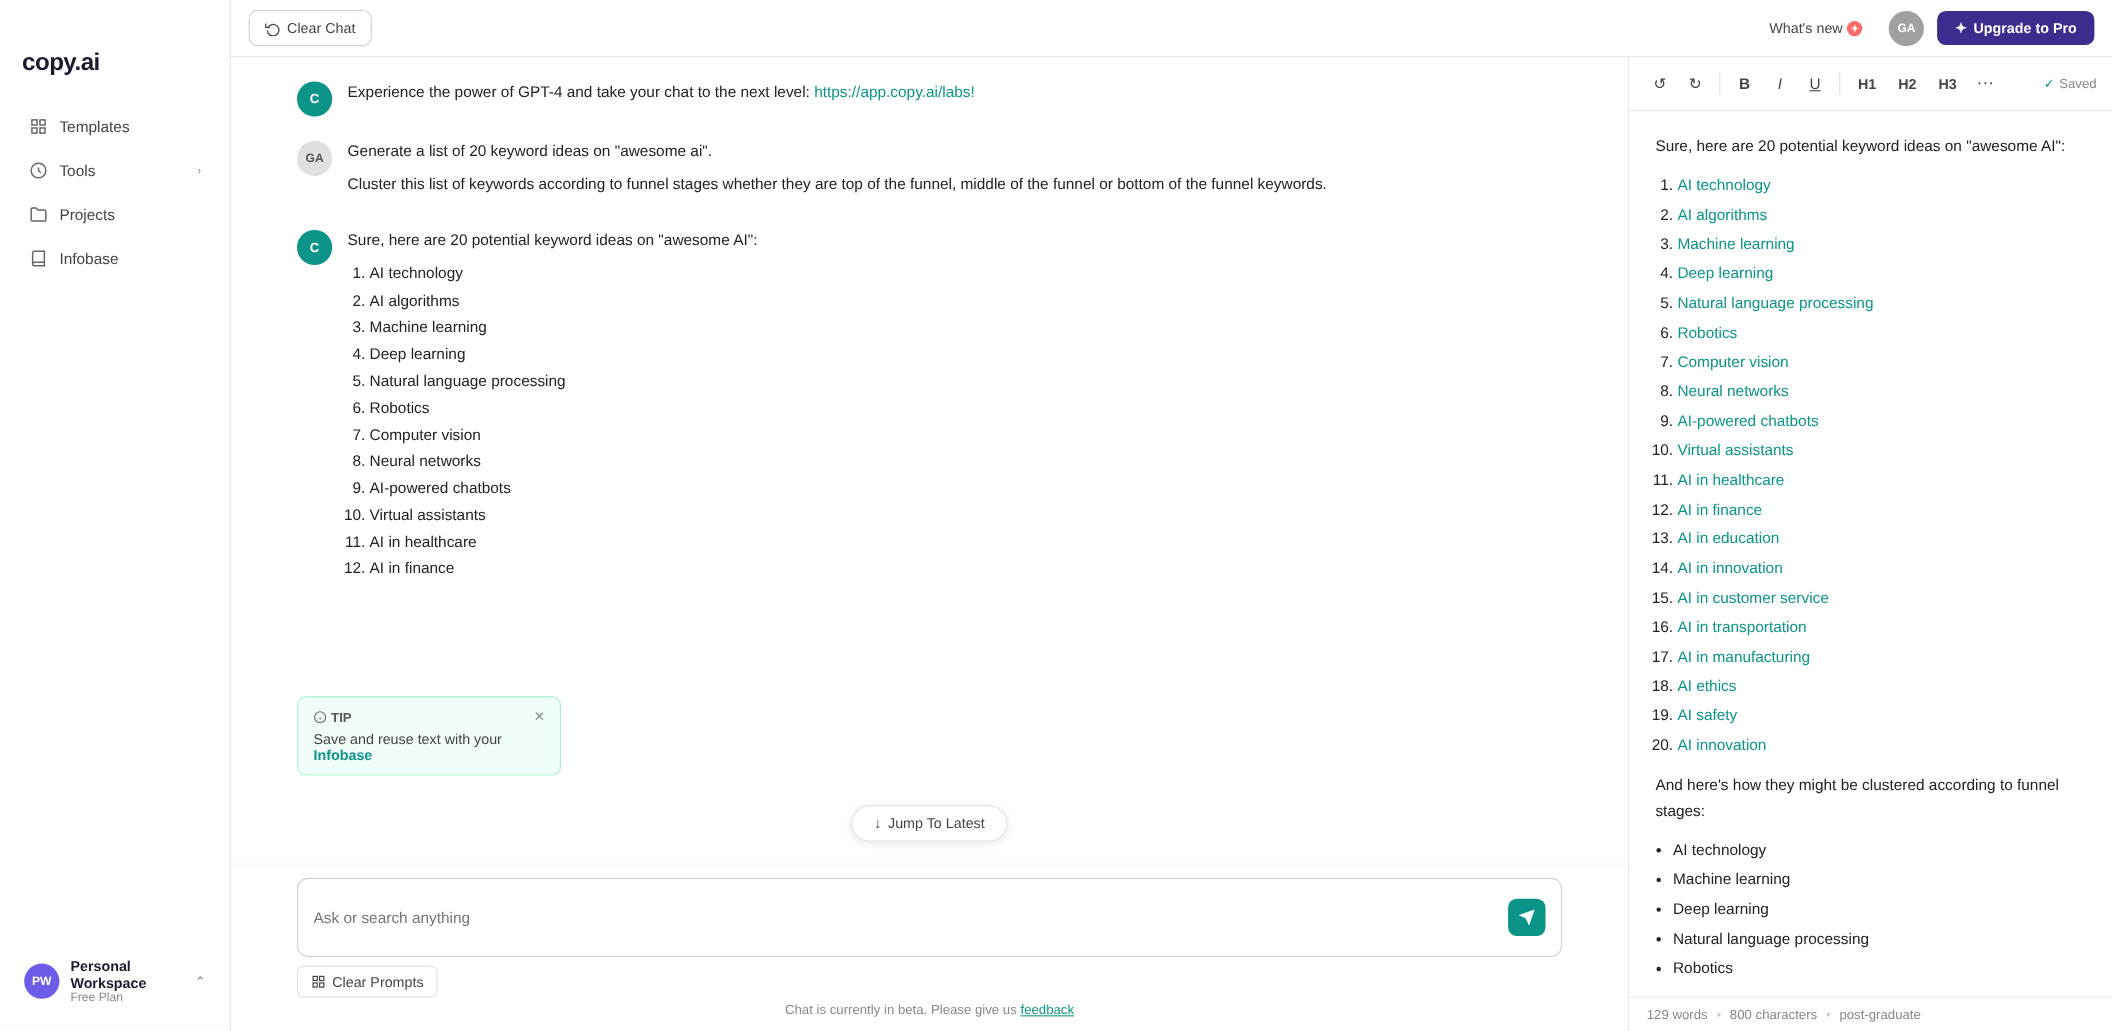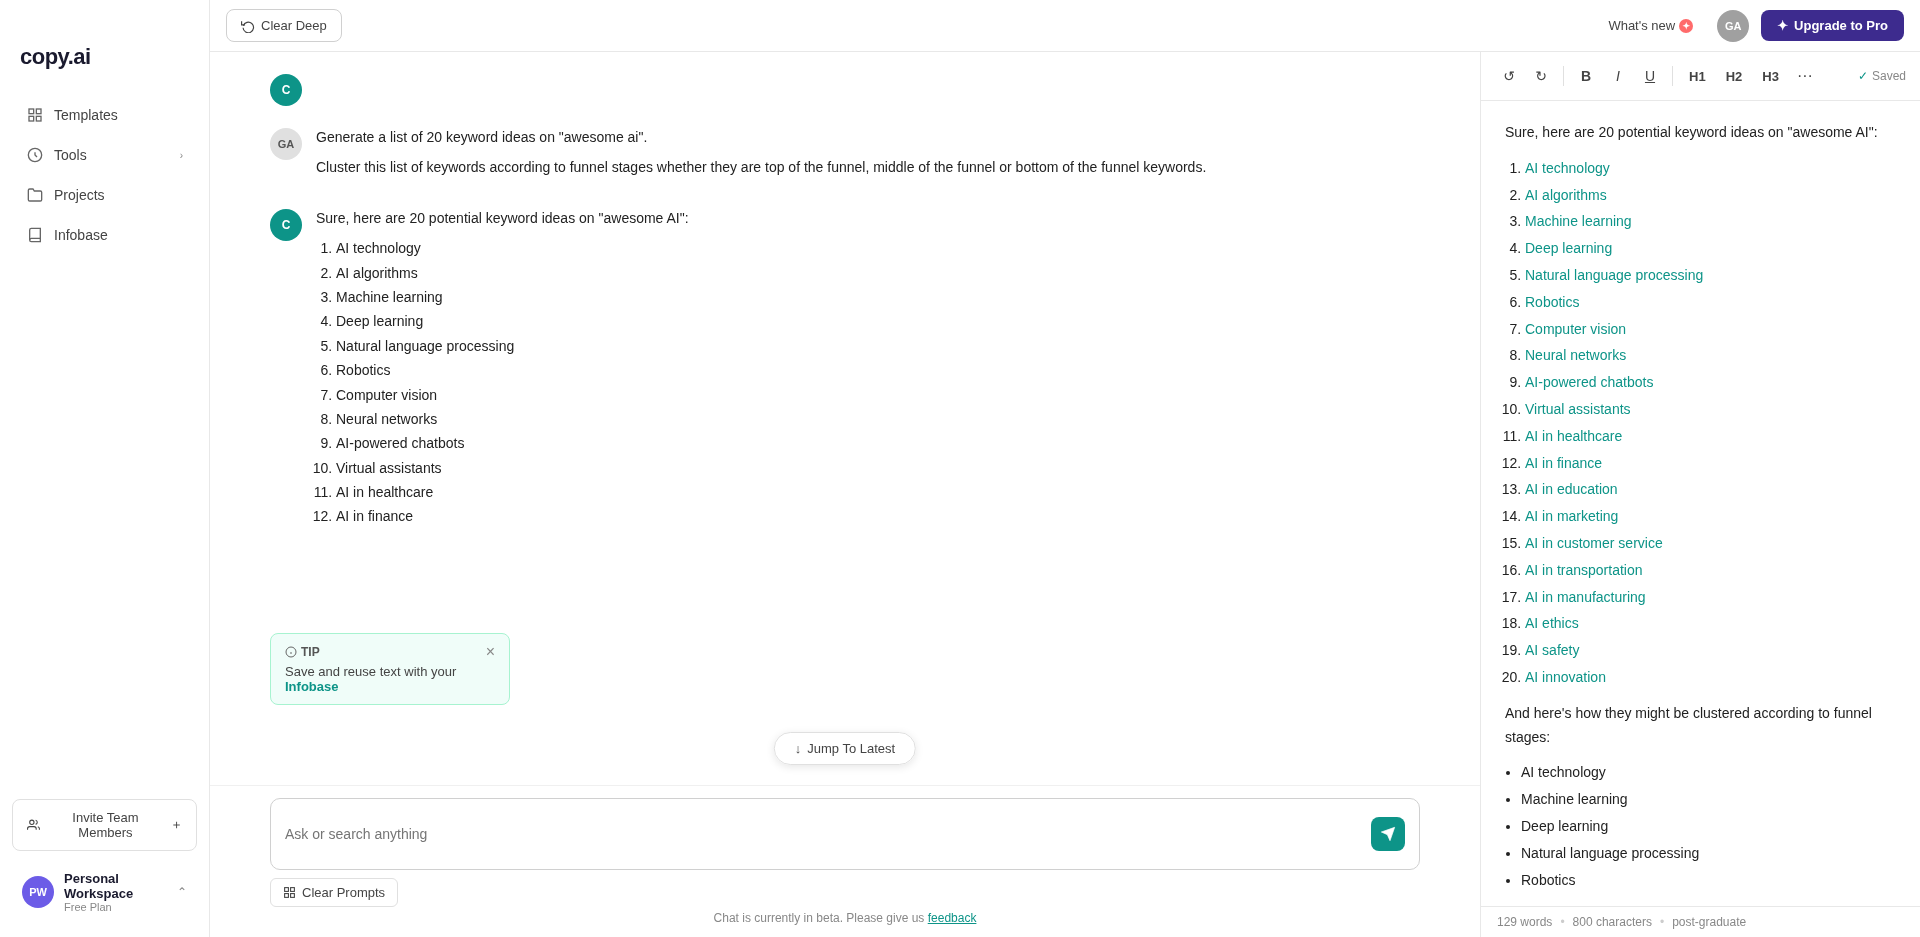--- a/index.html
+++ b/index.html
@@ -400,72 +400,63 @@
       <span class="icon">
         <svg width="16" height="16" viewBox="0 0 24 24" fill="none" stroke="#666" stroke-width="2">
             <path d="M4 19.5A2.5 2.5 0 0 1 6.5 17H20"></path>
             <path d="M6.5 2H20v20H6.5A2.5 2.5 0 0 1 4 19.5v-15A2.5 2.5 0 0 1 6.5 2z"></path>
           </svg>
       </span>
       <span>Infobase</span>
     </div>
   </nav>
   <div class="sidebar-bottom">
-    <button class="invite-btn">
-      <svg width="14" height="14" viewBox="0 0 24 24" fill="none" stroke="#444" stroke-width="2">
-          <path d="M17 21v-2a4 4 0 0 0-4-4H5a4 4 0 0 0-4 4v2"></path>
-          <circle cx="9" cy="7" r="4"></circle>
-          <path d="M23 21v-2a4 4 0 0 0-3-3.87"></path>
-          <path d="M16 3.13a4 4 0 0 1 0 7.75"></path>
-        </svg>
-      <span>Invite Team Members</span>
-      <svg width="12" height="12" viewBox="0 0 24 24" fill="none" stroke="#444" stroke-width="2" style="margin-left:auto;">
-          <path d="M12 5v14M5 12h14"></path>
-        </svg>
-    </button>
     <div class="workspace-bar">
       <div class="workspace-avatar">PW</div>
       <div class="workspace-info">
         <div class="workspace-name">Personal Workspace</div>
         <div class="workspace-plan">Free Plan</div>
       </div>
       <span class="workspace-chevron">⌃</span>
     </div>
   </div>
 </div>
 
 <div id="main">
 
   <div id="topbar">
     <button id="clear-chat-btn">
       <svg width="14" height="14" viewBox="0 0 24 24" fill="none" stroke="#444" stroke-width="2">
           <polyline points="1 4 1 10 7 10"></polyline>
           <path d="M3.51 15a9 9 0 1 0 .49-3.5"></path>
         </svg>
-      <span>Clear Deep</span>
+      <span>Clear Chat</span>
     </button>
     <div class="topbar-spacer"></div>
     <button id="whats-new-btn">
       <span>What's new</span>
       <span class="new-badge">✦</span>
     </button>
     <button id="user-avatar-btn">GA</button>
     <button id="upgrade-btn">
       <span>✦</span>
       <span>Upgrade to Pro</span>
     </button>
   </div>
 
   <div id="chat-container">
 
     <div style="flex:1;display:flex;flex-direction:column;overflow:hidden;position:relative;">
       <div id="chat-messages">
 
         <div class="message-row">
           <div class="msg-avatar ai">C</div>
+          <div class="msg-content">
+            Experience the power of GPT-4 and take your chat to the next level: <a href="#">https://app.copy.ai/labs!</a>
+          </div>
         </div>
 
         <div class="message-row">
           <div class="msg-avatar user">GA</div>
           <div class="msg-content">
             <p>Generate a list of 20 keyword ideas on "awesome ai".</p>
             <p>Cluster this list of keywords according to funnel stages whether they are top of the funnel, middle of the funnel or bottom of the funnel keywords.</p>
           </div>
         </div>
 
@@ -574,21 +565,21 @@
           <li><span class="rp-item">Deep learning</span></li>
           <li><span class="rp-item">Natural language processing</span></li>
           <li><span class="rp-item">Robotics</span></li>
           <li><span class="rp-item">Computer vision</span></li>
           <li><span class="rp-item">Neural networks</span></li>
           <li><span class="rp-item">AI-powered chatbots</span></li>
           <li><span class="rp-item">Virtual assistants</span></li>
           <li><span class="rp-item">AI in healthcare</span></li>
           <li><span class="rp-item">AI in finance</span></li>
           <li><span class="rp-item">AI in education</span></li>
-          <li><span class="rp-item">AI in marketing</span></li>
+          <li><span class="rp-item">AI in innovation</span></li>
           <li><span class="rp-item">AI in customer service</span></li>
           <li><span class="rp-item">AI in transportation</span></li>
           <li><span class="rp-item">AI in manufacturing</span></li>
           <li><span class="rp-item">AI ethics</span></li>
           <li><span class="rp-item">AI safety</span></li>
           <li><span class="rp-item">AI innovation</span></li>
         </ol>
         <p>And here's how they might be clustered according to funnel stages:</p>
         <ul>
           <li>AI technology</li>

